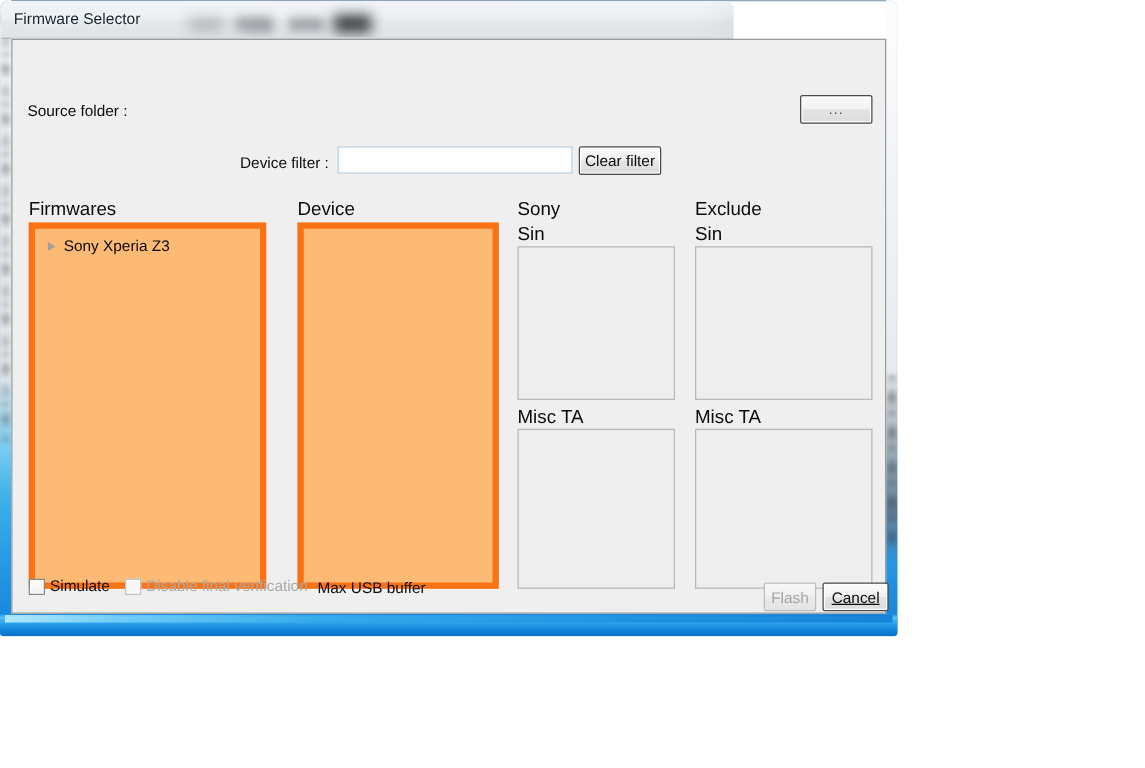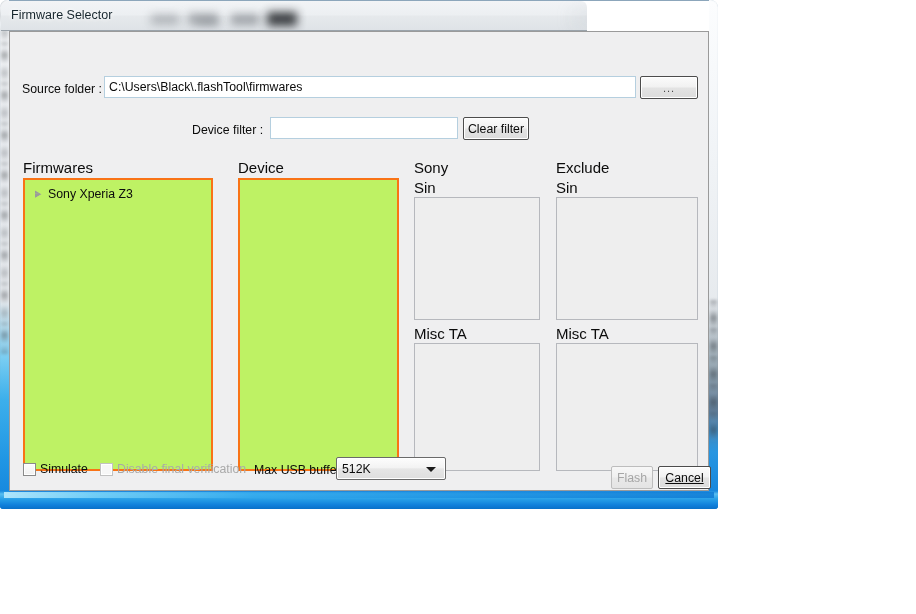--- a/index.html
+++ b/index.html
@@ -317,22 +317,22 @@
   .btn-dots {
     letter-spacing: 1px;
     color: #4a4a4a;
     font-size: 11px;
   }
 
   
   .listbox {
     position: absolute;
     box-sizing: border-box;
-    background: #bef264;
-    border: 2px solid #f97316;
+    background: #fdba74;
+    border: 5px solid #f97316;
   }
   .listbox-disabled {
     background: #eeeeee;
     border: 1px solid #b6b8bd;
   }
 
   .tree-item {
     position: absolute;
     left: 6px;
     top: 5px;
@@ -476,21 +476,20 @@
 
     <div id="close-button">
       <div class="x-glyph">✕</div>
     </div>
   </div>
 
   <div id="client-area">
 
     <div class="lbl" style="left:12px; top:50px;">Source folder :</div>
 
-    <input class="textfield textfield-white-in" type="text" readonly="" style="left: 94px; top: 44px; width: 532px;" value="C:\Users\Black\.flashTool\firmwares">
 
     <button class="btn btn-strong btn-dots" style="left:630px; top:44px; width:58px; height:23px;">...</button>
 
     <div class="lbl" style="left:182px; top:91px;">Device filter :</div>
 
     <input class="textfield textfield-white-in" type="text" style="left: 260px; top: 85px; width: 188px;" value="">
 
     <button class="btn btn-strong" style="left:453px; top:85px; width:66px; height:23px;">Clear filter</button>
 
     <div class="hdr" style="left:13px; top:127px;">Firmwares</div>
@@ -527,23 +526,19 @@
       <span class="cblabel">Simulate</span>
     </div>
 
     <div class="cbwrap disabled" style="left:90px; top:429px;">
       <span class="cbbox dim"></span>
       <span class="cblabel dim">Disable final verification</span>
     </div>
 
     <div class="lbl" style="left:244px; top:431px;">Max USB buffer</div>
 
-    <div class="combo" style="left:326px; top:425px; width:110px; height:23px;">
-      <span class="combo-value">512K</span>
-      <span class="combo-arrow"></span>
-    </div>
 
     <button class="btn btn-disabled" style="left:601px; top:434px; width:42px; height:23px;">Flash</button>
 
     <button class="btn btn-strong" style="left:648px; top:434px; width:53px; height:23px;text-decoration:underline;">Cancel</button>
 
   </div>
 </div>
 
 </body></html>

